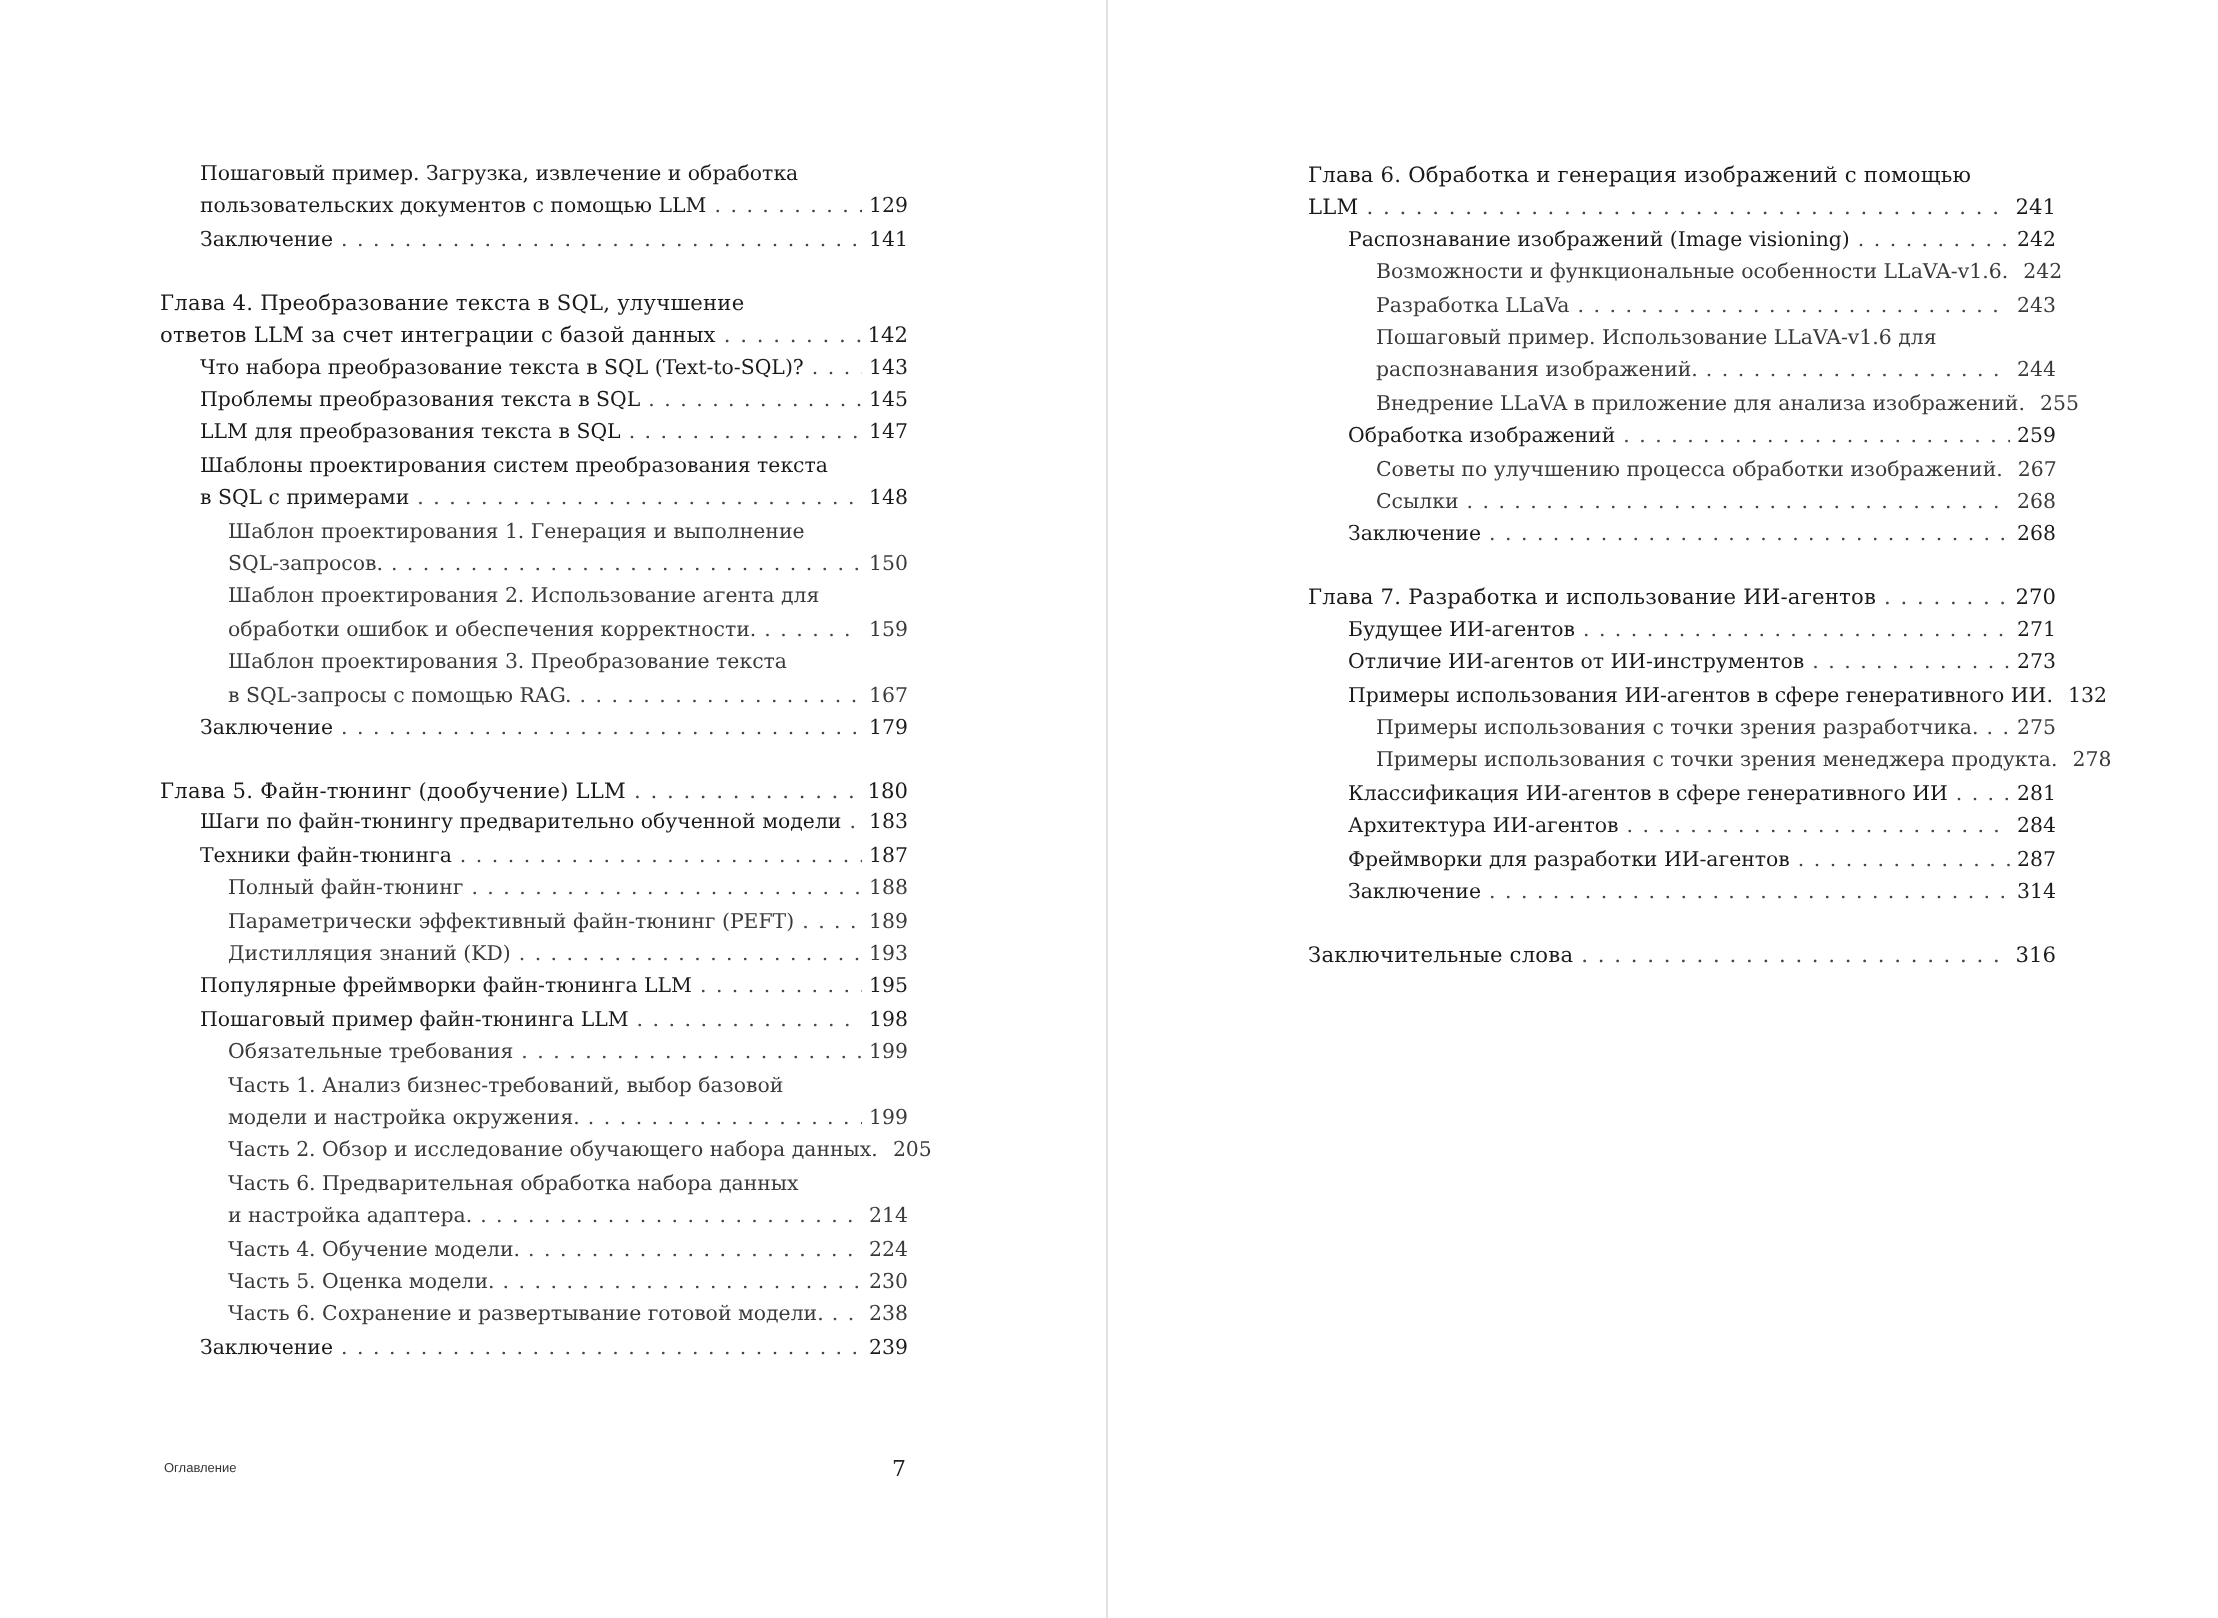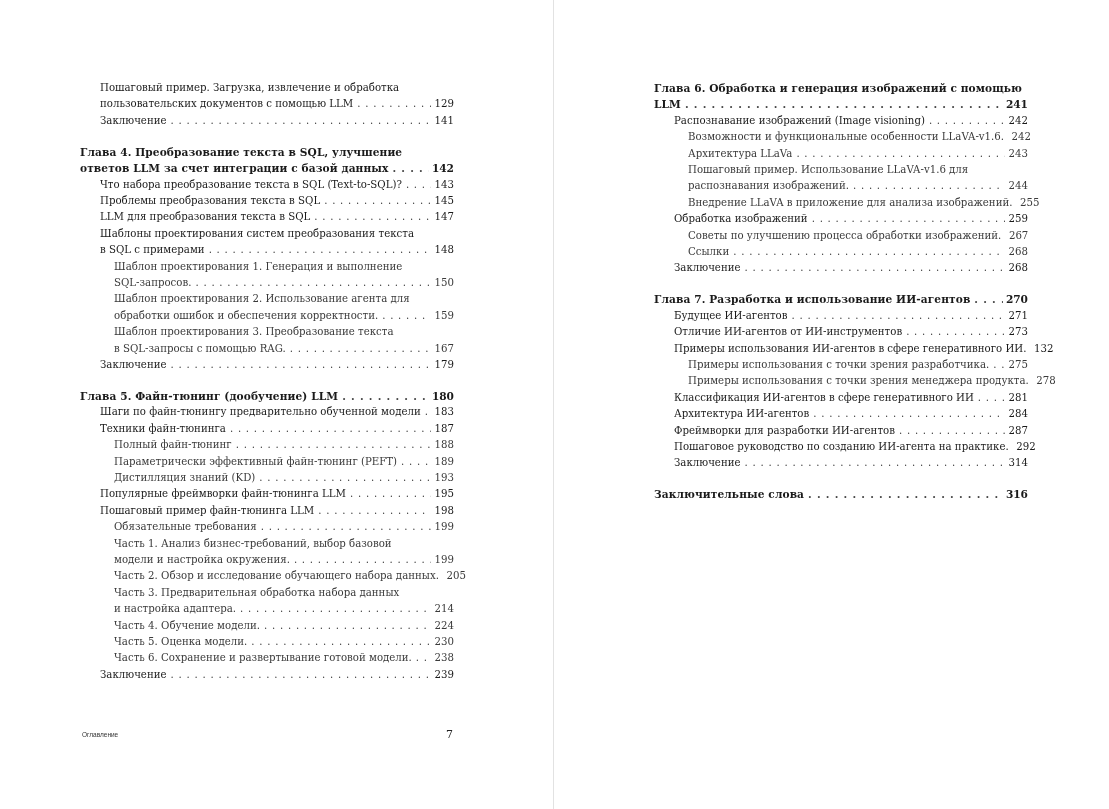--- a/index.html
+++ b/index.html
@@ -14,21 +14,21 @@
   #page-right .toc { left:100px; top:80px; width:374px; }
   .entry { position:relative; display:block; }
   .entry .row { display:flex; align-items:flex-end; }
   .entry .title { white-space:nowrap; }
   .entry .leader { flex:1; overflow:hidden; white-space:nowrap; letter-spacing:3.2px; color:#444; padding-left:4px; }
   .entry .leader::after { content:". . . . . . . . . . . . . . . . . . . . . . . . . . . . . . . . . . . . . . . . . . . . . . . . . . . . . . . . . . . . . . . . . ."; letter-spacing:0; word-spacing:1.5px; }
   .entry .pg { white-space:nowrap; padding-left:3px; min-width:20px; text-align:right; }
   .entry .line1 { white-space:nowrap; }
   .lvl1 { padding-left:20px; }
   .lvl2 { padding-left:34px; color:#3a3a3a; }
-  .chap { font-weight:bold; font-size:10.6px; margin-top:14.5px; }
+  .chap { font-weight:normal; font-size:10.6px; margin-top:14.5px; }
   .chap .line1, .chap .title { letter-spacing:0.1px; }
   .first { margin-top:0; }
   .footer-label { position:absolute; left:82px; top:731px; font-family:"Liberation Sans", sans-serif; font-size:6.5px; color:#333; }
   .footer-num { position:absolute; left:446px; top:728px; font-size:11px; color:#222; }
 </style>
 </head>
 <body>
 
 <div class="page" id="page-left">
   <div class="toc" id="toc-left">
@@ -187,21 +187,21 @@
         </div>
       </div>
       <div class="entry lvl2">
         <div class="row">
           <span class="title">Часть 2. Обзор и исследование обучающего набора данных.</span>
           <span class="leader"></span>
           <span class="pg">205</span>
         </div>
       </div>
       <div class="entry lvl2">
-        <div class="line1">Часть 3. Предварительная обработка набора данных</div>
+        <div class="line1">Часть 6. Предварительная обработка набора данных</div>
         <div class="row">
           <span class="title">и настройка адаптера.</span>
           <span class="leader"></span>
           <span class="pg">214</span>
         </div>
       </div>
       <div class="entry lvl2">
         <div class="row">
           <span class="title">Часть 4. Обучение модели.</span>
           <span class="leader"></span>
@@ -255,21 +255,21 @@
       </div>
       <div class="entry lvl2">
         <div class="row">
           <span class="title">Возможности и функциональные особенности LLaVA-v1.6.</span>
           <span class="leader"></span>
           <span class="pg">242</span>
         </div>
       </div>
       <div class="entry lvl2">
         <div class="row">
-          <span class="title">Архитектура LLaVa</span>
+          <span class="title">Разработка LLaVa</span>
           <span class="leader"></span>
           <span class="pg">243</span>
         </div>
       </div>
       <div class="entry lvl2">
         <div class="line1">Пошаговый пример. Использование LLaVA-v1.6 для</div>
         <div class="row">
           <span class="title">распознавания изображений.</span>
           <span class="leader"></span>
           <span class="pg">244</span>
@@ -364,27 +364,20 @@
           <span class="title">Архитектура ИИ-агентов</span>
           <span class="leader"></span>
           <span class="pg">284</span>
         </div>
       </div>
       <div class="entry lvl1">
         <div class="row">
           <span class="title">Фреймворки для разработки ИИ-агентов</span>
           <span class="leader"></span>
           <span class="pg">287</span>
-        </div>
-      </div>
-      <div class="entry lvl1">
-        <div class="row">
-          <span class="title">Пошаговое руководство по созданию ИИ-агента на практике.</span>
-          <span class="leader"></span>
-          <span class="pg">292</span>
         </div>
       </div>
       <div class="entry lvl1">
         <div class="row">
           <span class="title">Заключение</span>
           <span class="leader"></span>
           <span class="pg">314</span>
         </div>
       </div>
       <div class="entry chap">

